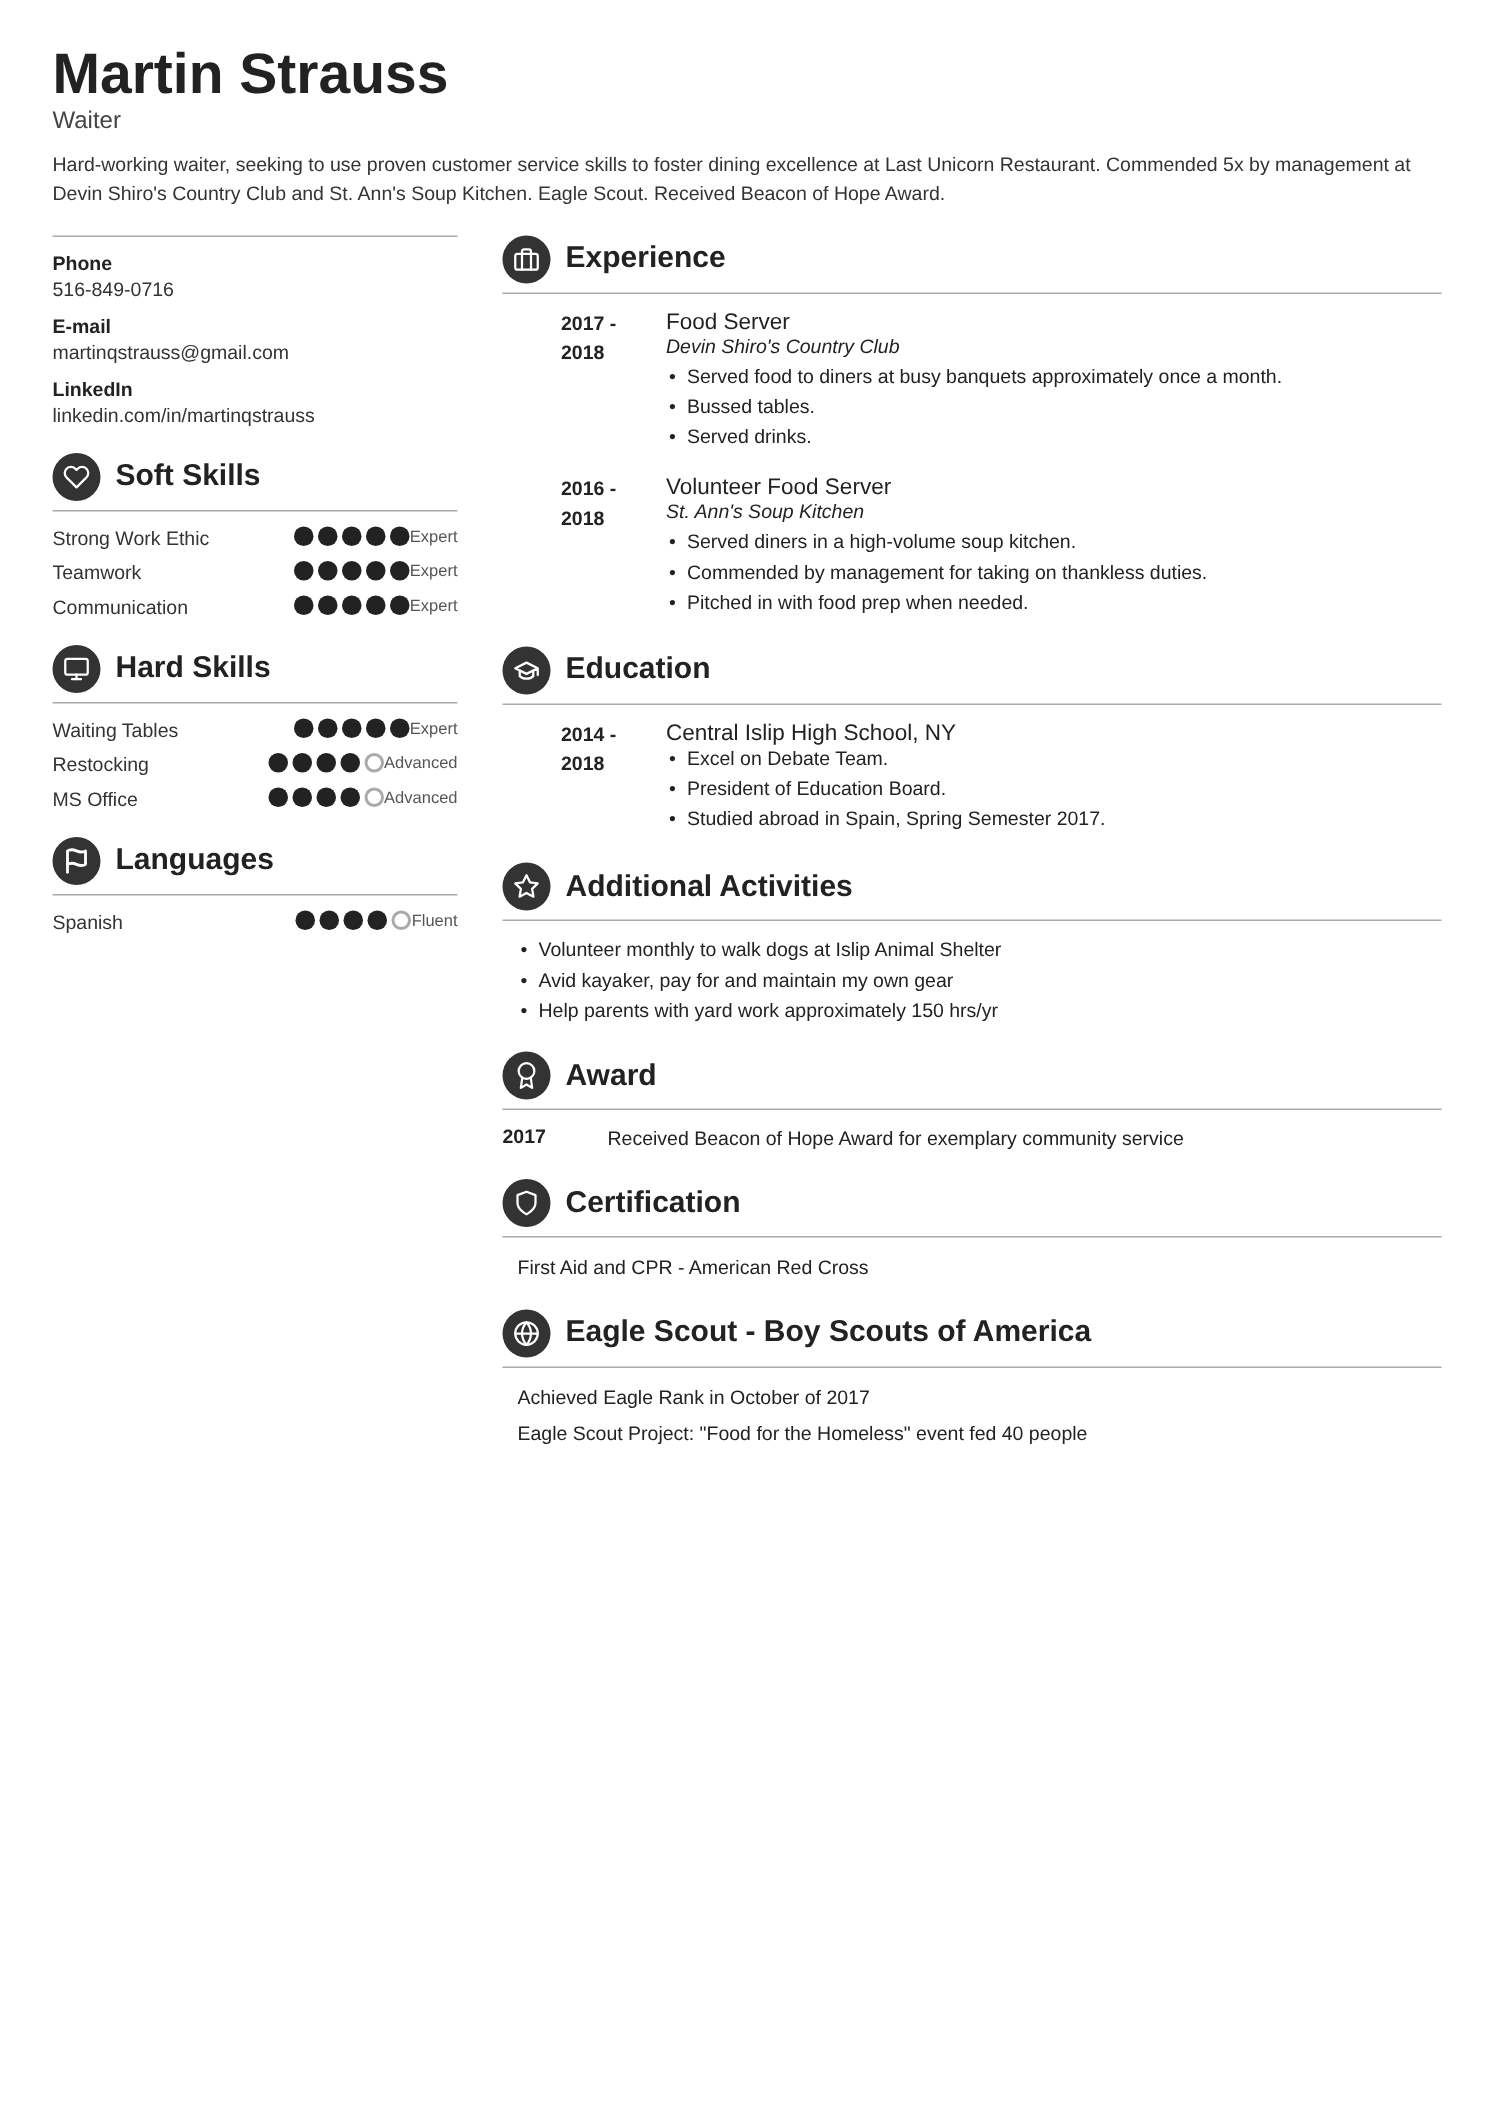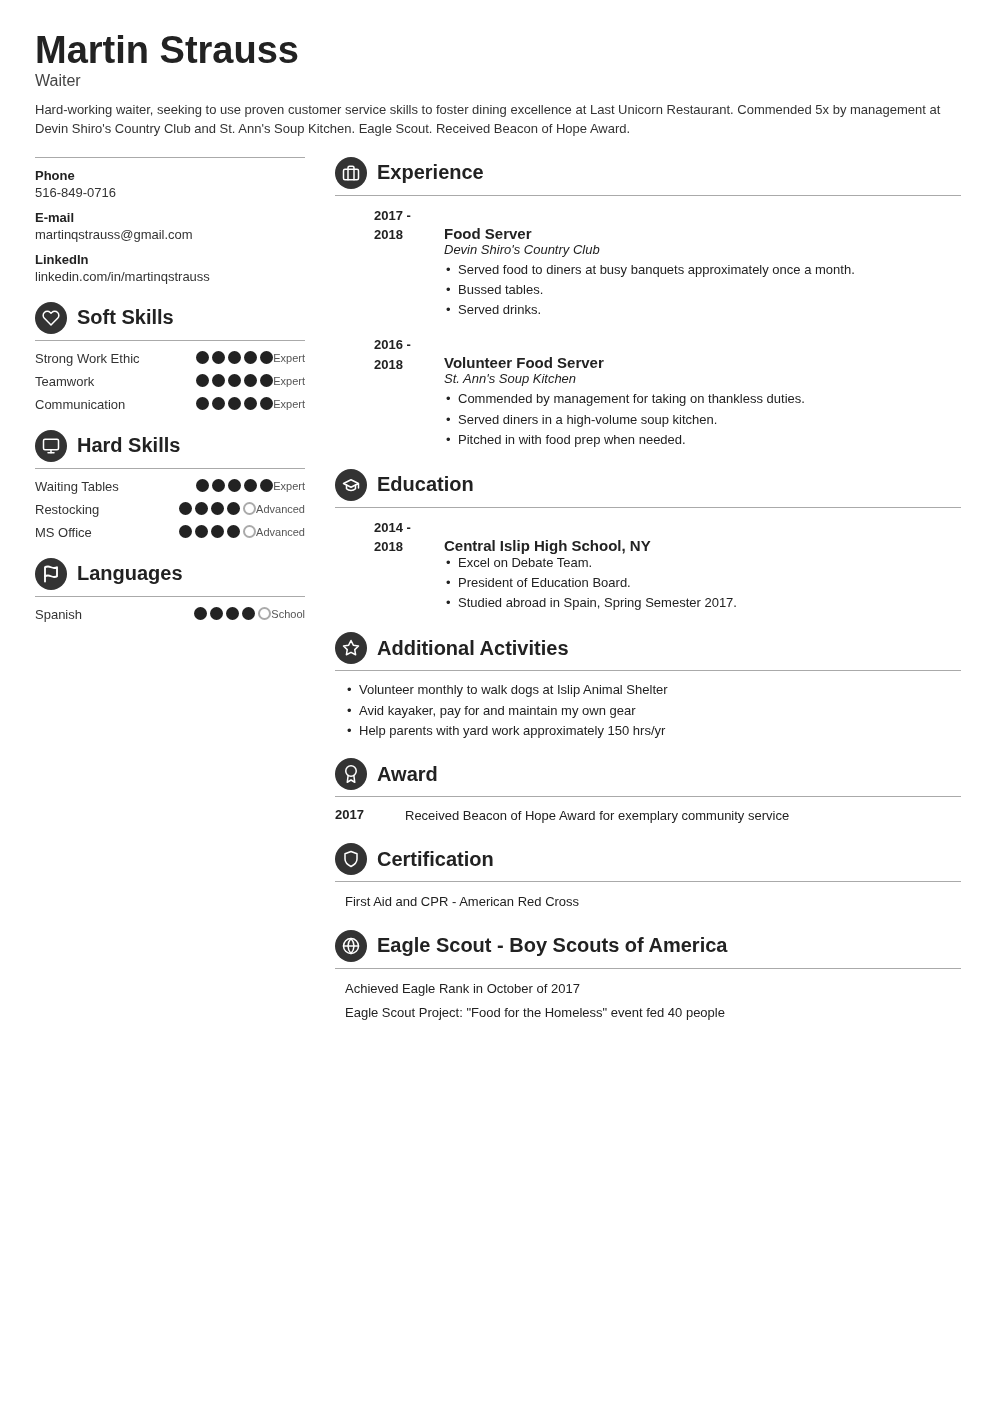--- a/index.html
+++ b/index.html
@@ -131,22 +131,21 @@
       color: #222;
       min-width: 55px;
       line-height: 1.5;
       margin-left: 39px;
     }
     .exp-content {
       flex: 1;
     }
     .exp-job-title {
       font-size: 15px;
-      font-weight: 700;
-      margin-top: 19px;
+      font-weight: 400;
     }
     .exp-company {
       font-style: italic;
       font-size: 13px;
       margin-bottom: 4px;
     }
     .exp-bullets {
       list-style: none;
       padding: 0;
     }
@@ -335,21 +334,21 @@
         <div class="skill-row">
           <span class="skill-name">Spanish</span>
           <div class="skill-dots-wrap">
             <div class="skill-dots">
               <div class="dot dot-filled"></div>
               <div class="dot dot-filled"></div>
               <div class="dot dot-filled"></div>
               <div class="dot dot-filled"></div>
               <div class="dot dot-empty"></div>
             </div>
-            <div class="skill-level">School</div>
+            <div class="skill-level">Fluent</div>
           </div>
         </div>
       </div>
 
   </div>
 
   <div class="right-col">
 
     <div class="section-header">
       <div class="section-icon">
@@ -373,22 +372,22 @@
               <li>Served drinks.</li>
             </ul>
           </div>
         </div>
         <div class="exp-entry">
           <div class="exp-date">2016 -<br>2018</div>
           <div class="exp-content">
             <div class="exp-job-title">Volunteer Food Server</div>
             <div class="exp-company">St. Ann's Soup Kitchen</div>
             <ul class="exp-bullets">
+              <li>Served diners in a high-volume soup kitchen.</li>
               <li>Commended by management for taking on thankless duties.</li>
-              <li>Served diners in a high-volume soup kitchen.</li>
               <li>Pitched in with food prep when needed.</li>
             </ul>
           </div>
         </div>
       </div>
 
     <div class="section-header">
       <div class="section-icon">
         <svg width="18" height="18" viewBox="0 0 24 24" fill="none" stroke="white" stroke-width="2" stroke-linecap="round" stroke-linejoin="round">
           <path d="M22 10v6M2 10l10-5 10 5-10 5z"></path>

